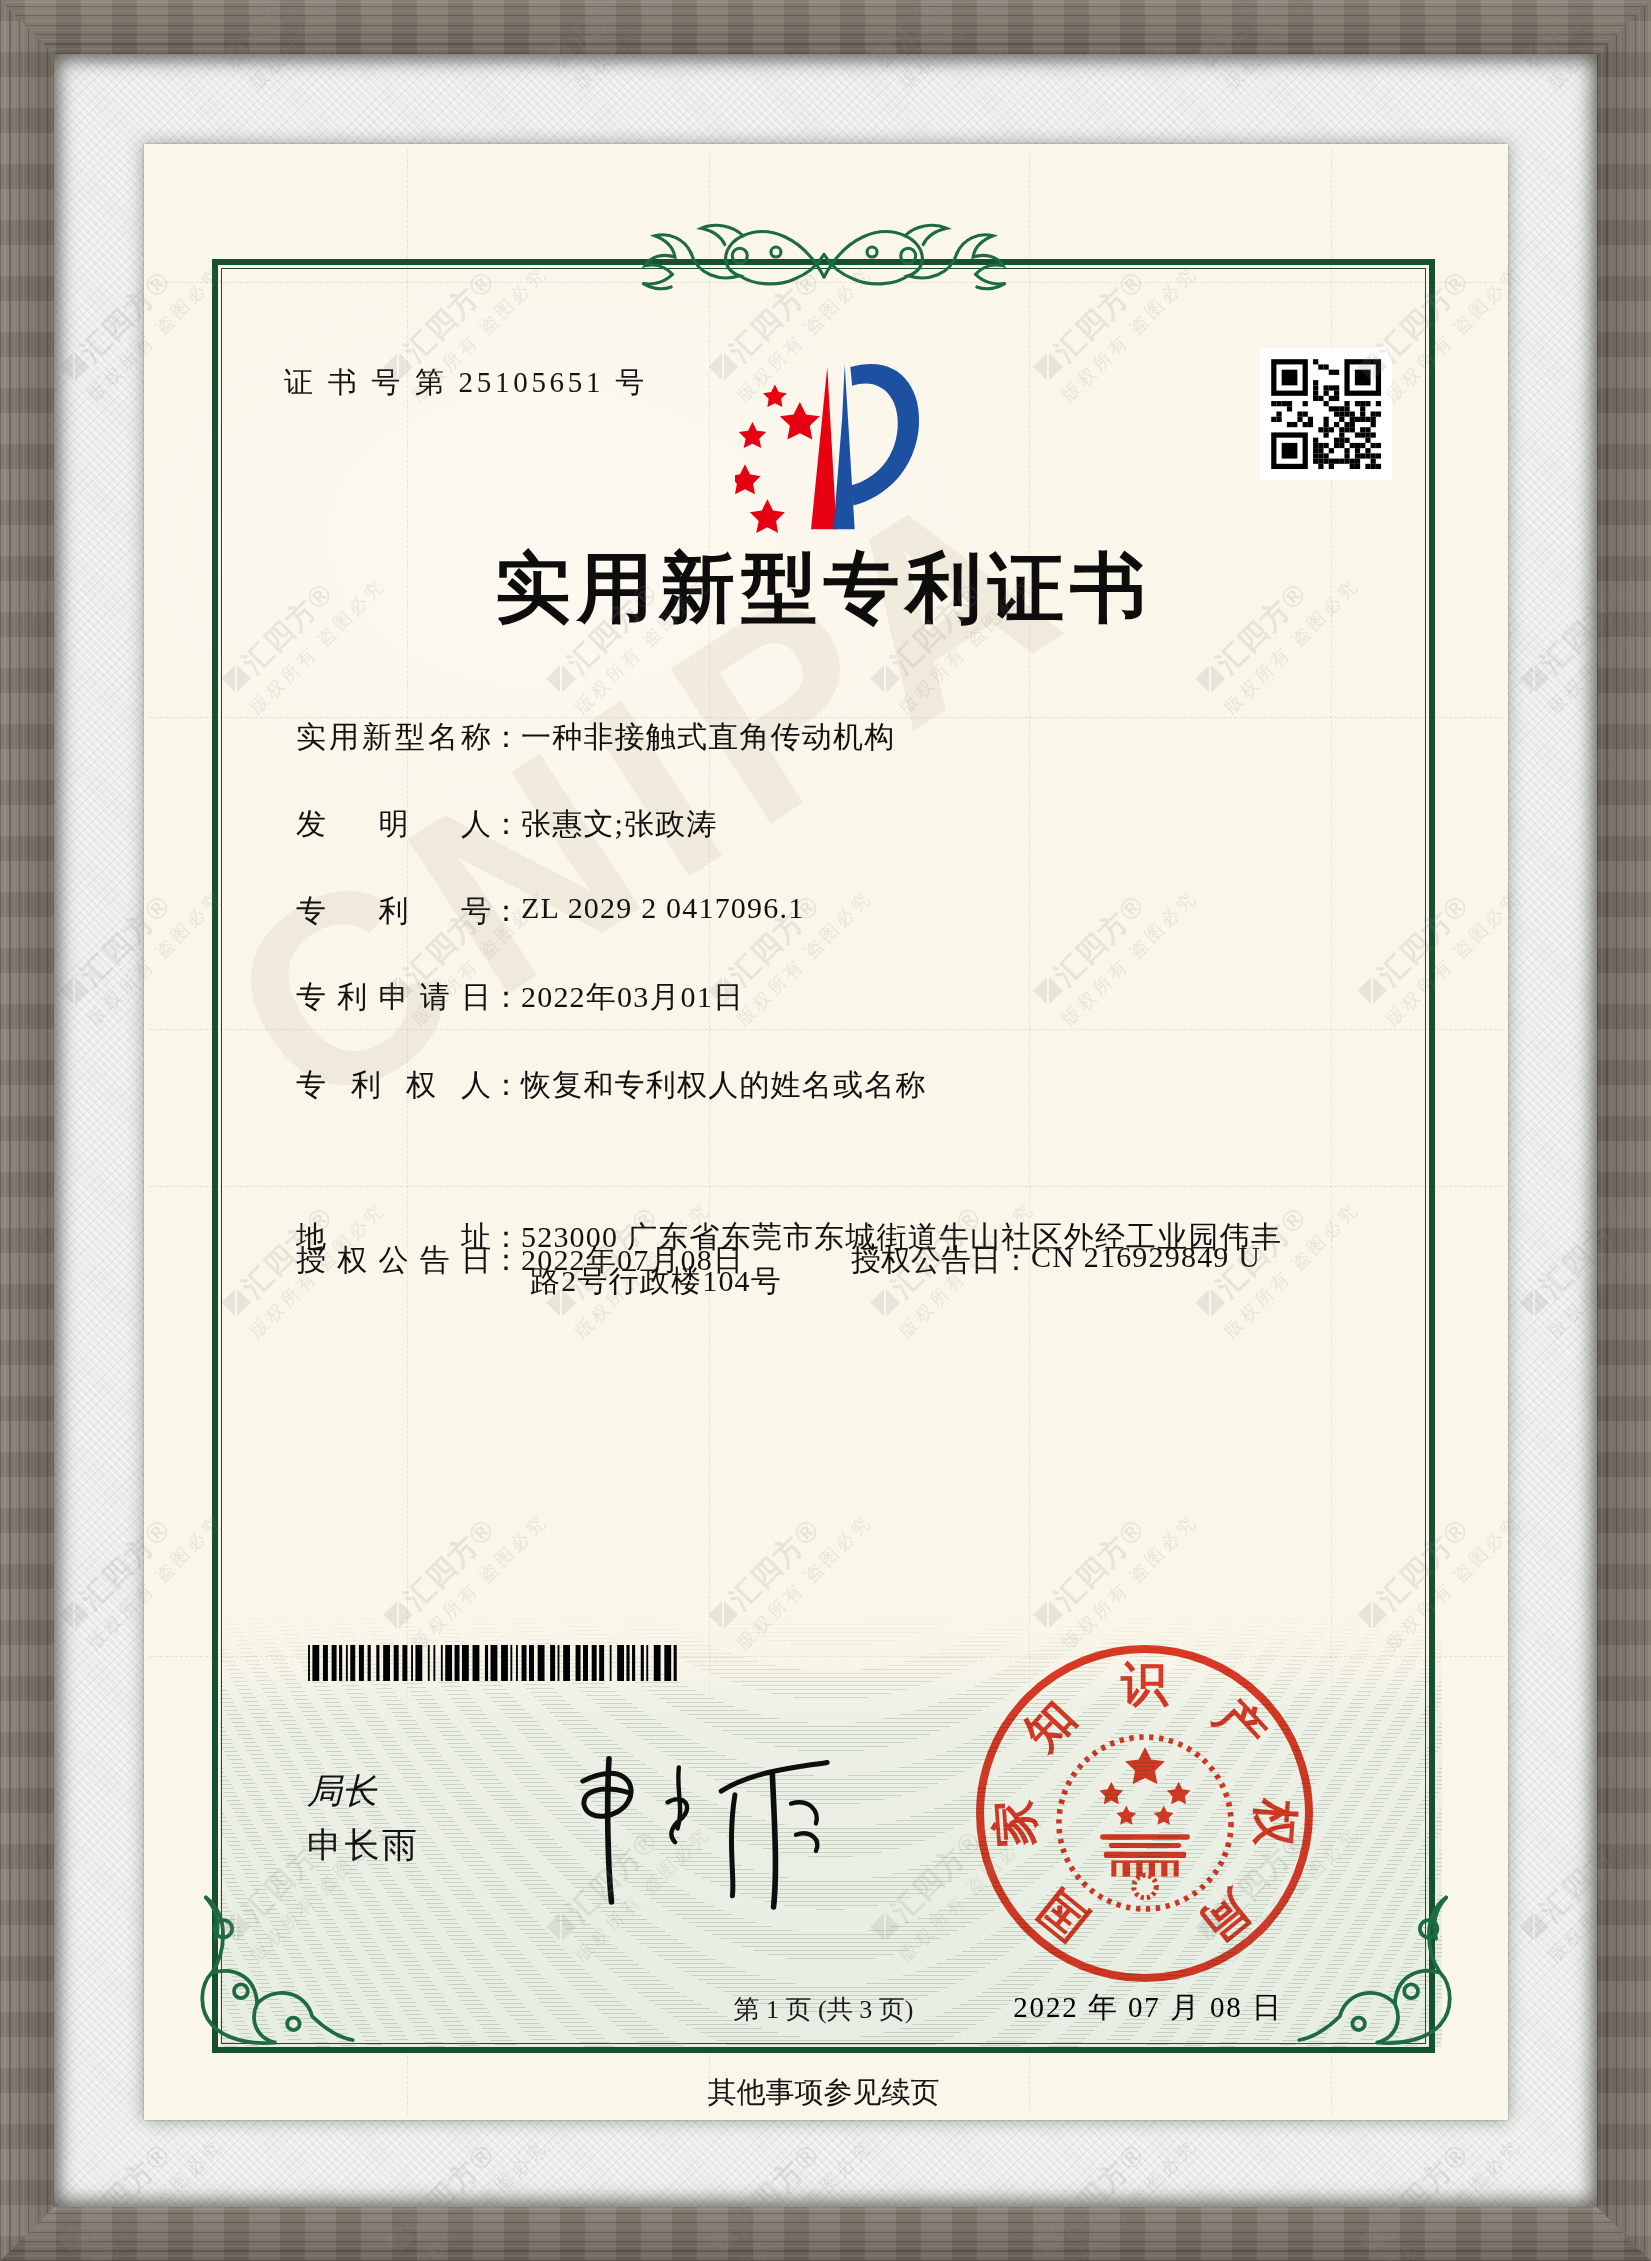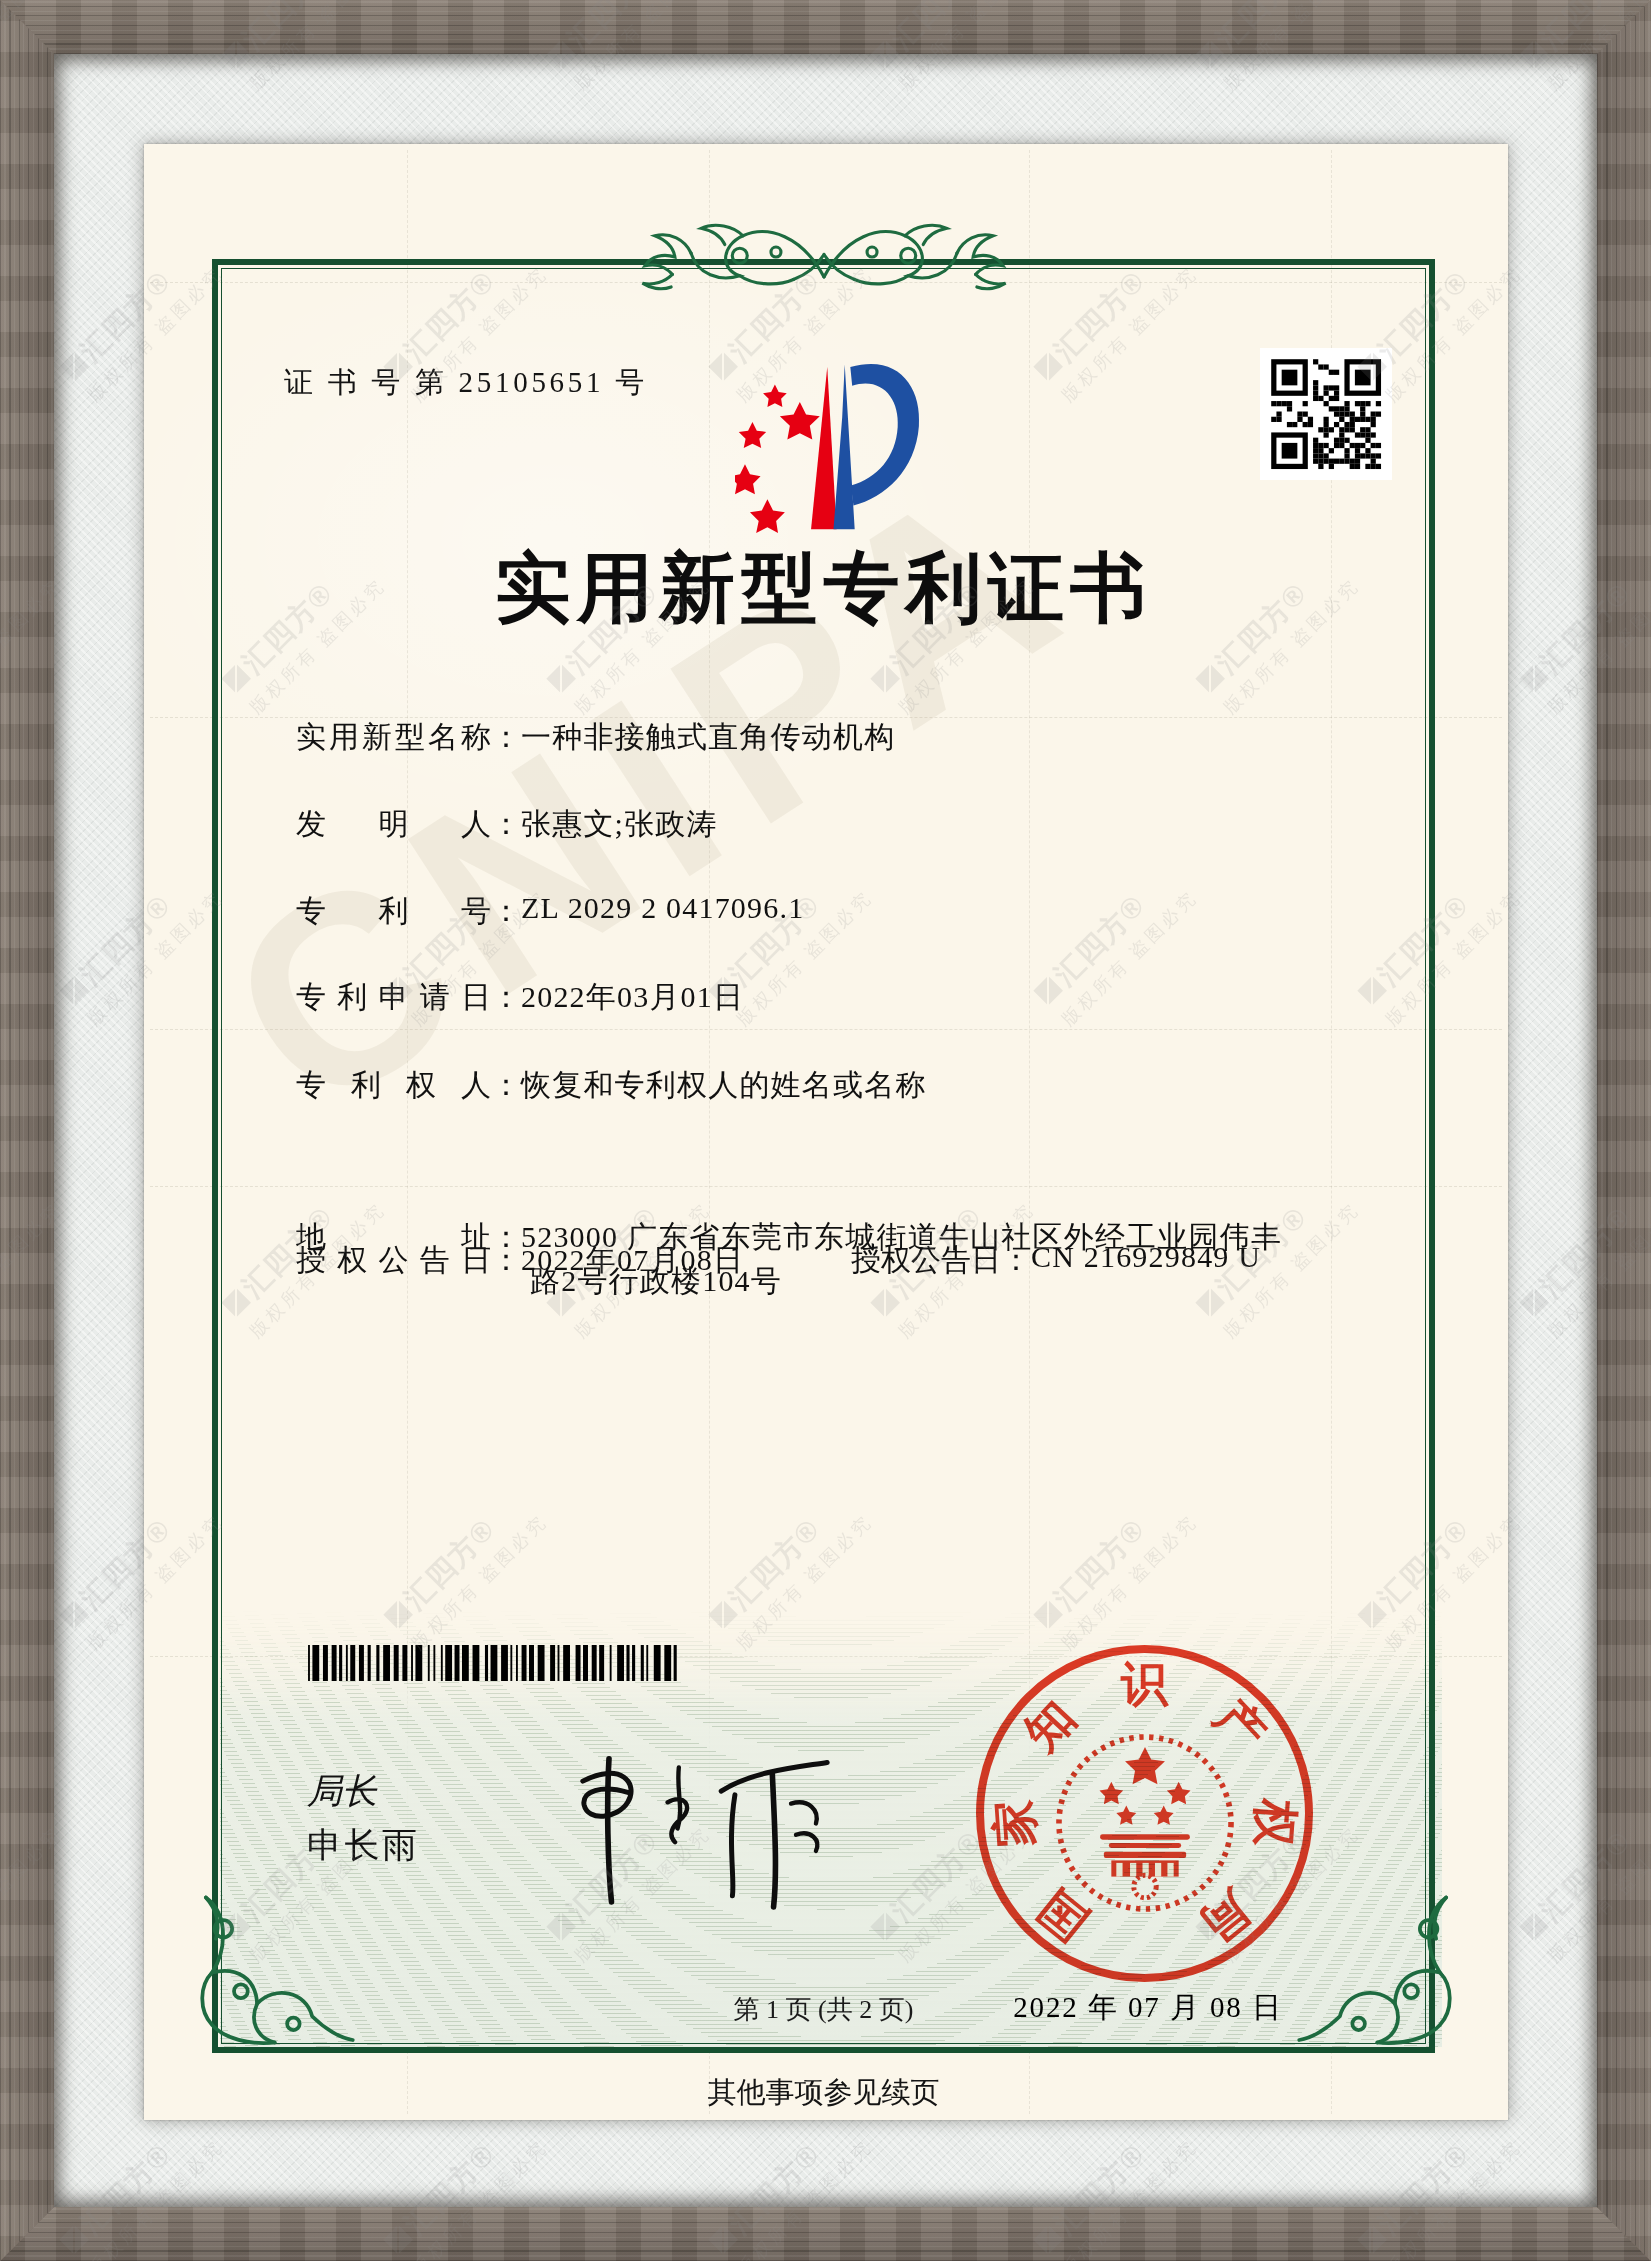--- a/index.html
+++ b/index.html
@@ -452,21 +452,21 @@
 <span class="seal-char" style="--a: -141deg;">国</span>
     <span class="seal-char" style="--a: -94deg;">家</span>
     <span class="seal-char" style="--a: -47deg;">知</span>
     <span class="seal-char" style="--a: 0deg;">识</span>
     <span class="seal-char" style="--a: 47deg;">产</span>
     <span class="seal-char" style="--a: 94deg;">权</span>
     <span class="seal-char" style="--a: 141deg;">局</span>
   </div>
 <div class="seal-date">2022 年 07 月 08 日</div>
 
-<div class="page-number">第 1 页 (共 2 页)</div>
+<div class="page-number">第 1 页 (共 3 页)</div>
 <div class="continuation-note">其他事项参见续页</div>
 
 <div class="wm-layer" id="wm-layer">
     <div class="wm" style="left: -112px; top: -25px;">
       <div class="wm-brand">汇四方®</div>
       <div class="wm-notice">版权所有 盗图必究</div>
     </div>
     <div class="wm" style="left: 212px; top: -25px;">
       <div class="wm-brand"><span class="wm-mark"></span>汇四方®</div>
       <div class="wm-notice">版权所有 盗图必究</div>

